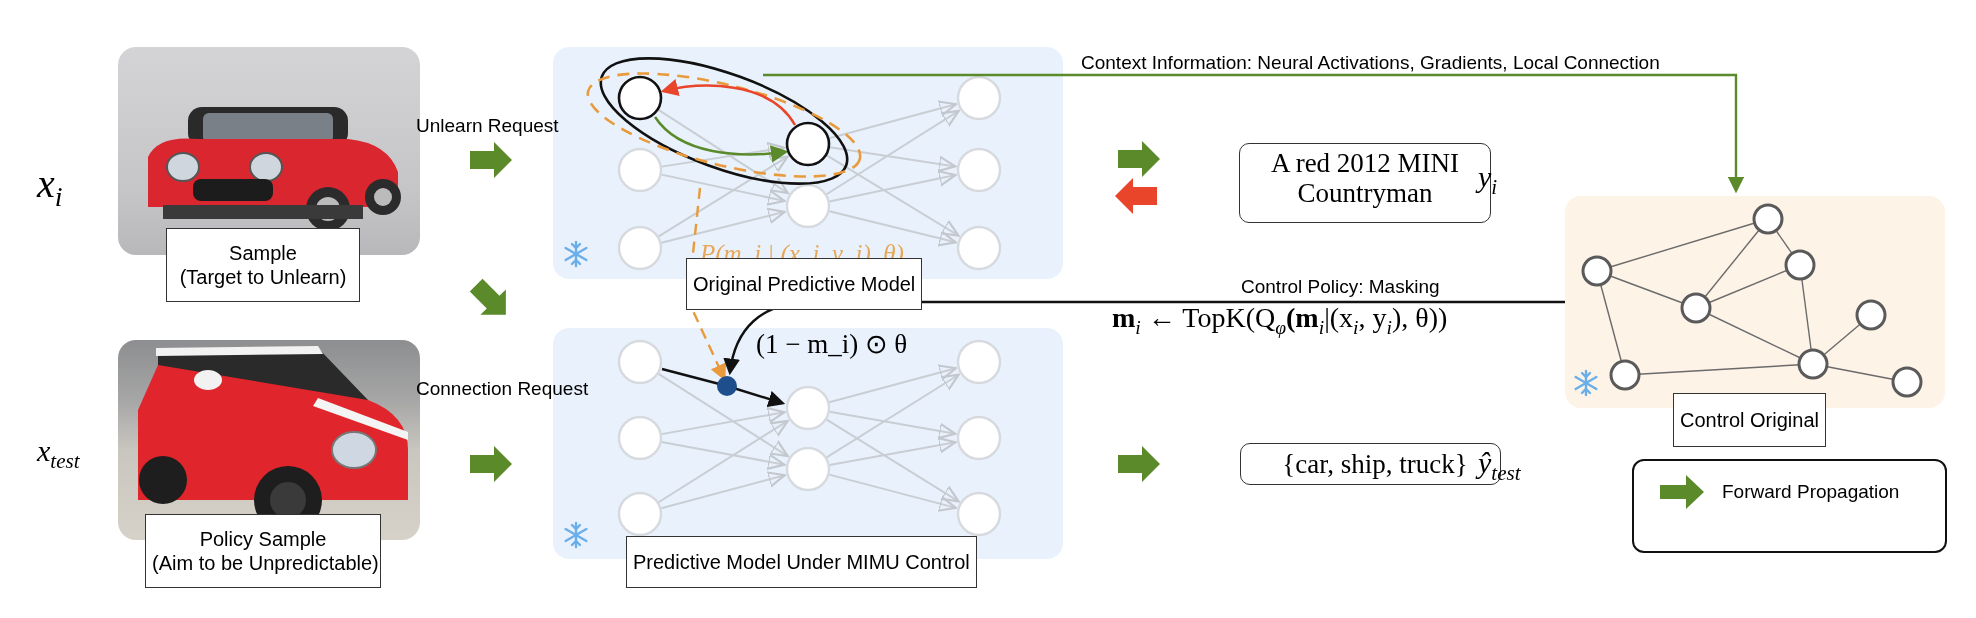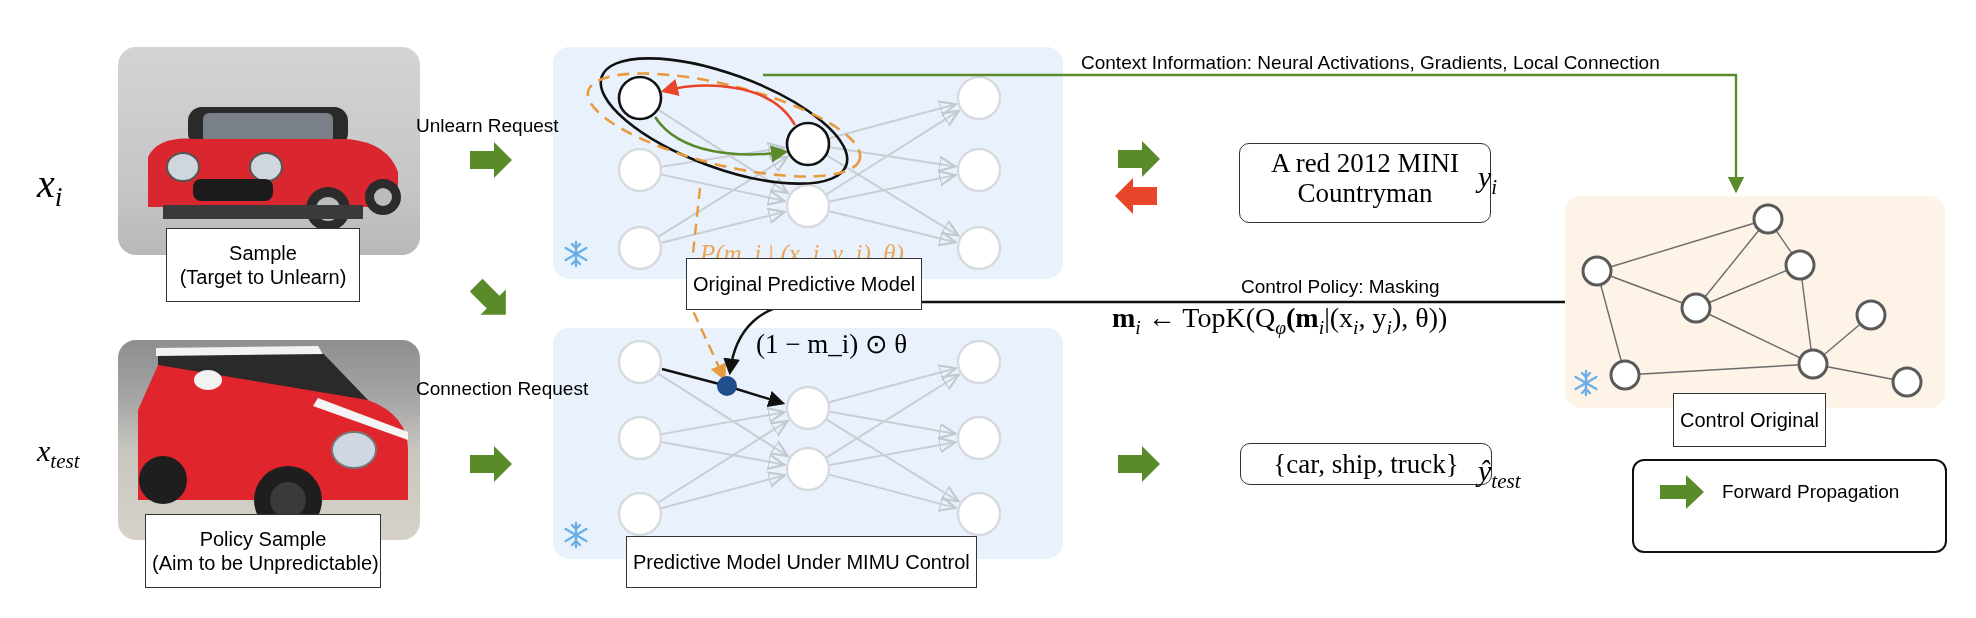--- a/index.html
+++ b/index.html
@@ -227,22 +227,22 @@
   <span>TopK(Q</span><sub><i>φ</i></sub><span style="font-weight:bold">(m</span><sub><i>i</i></sub><span>|(x</span><sub><i>i</i></sub><span>, y</span><sub><i>i</i></sub><span>), θ))</span>
 </div>
 
 <div class="out-box" style="left:1211px;top:143px;width:250px;height:74px;padding-top:4px;">
   <div>A red 2012 MINI</div>
   <div>Countryman</div>
 </div>
 <div class="math" style="left:1478px;top:160px;font-size:30px;">
   <span>y</span><sub>i</sub>
 </div>
-<div class="out-box" style="left:1212px;top:443px;width:250px;height:40px;line-height:40px;">{car, ship, truck}</div>
-<div class="math" style="left:1478px;top:446px;font-size:30px;margin-top:8px;">
+<div class="out-box" style="left:1212px;top:443px;width:250px;height:40px;line-height:40px;padding-left:9px;">{car, ship, truck}</div>
+<div class="math" style="left:1478px;top:446px;font-size:30px;">
   <span>ŷ</span><sub>test</sub>
 </div>
 
 <div class="label-box" style="left:1673px;top:393px;line-height:28px;">Control Original</div>
 
 <div class="legend" style="left:1632px;top:459px;width:311px;height:90px;">
   <div class="legend-row" style="top:14px;left:26px;">
     <svg width="44" height="34" style="margin-right:18px;">
       <path d="M0,10 L26,10 L26,0 L44,17 L26,34 L26,24 L0,24 Z" fill="#5a8a2a"></path>
     </svg>

